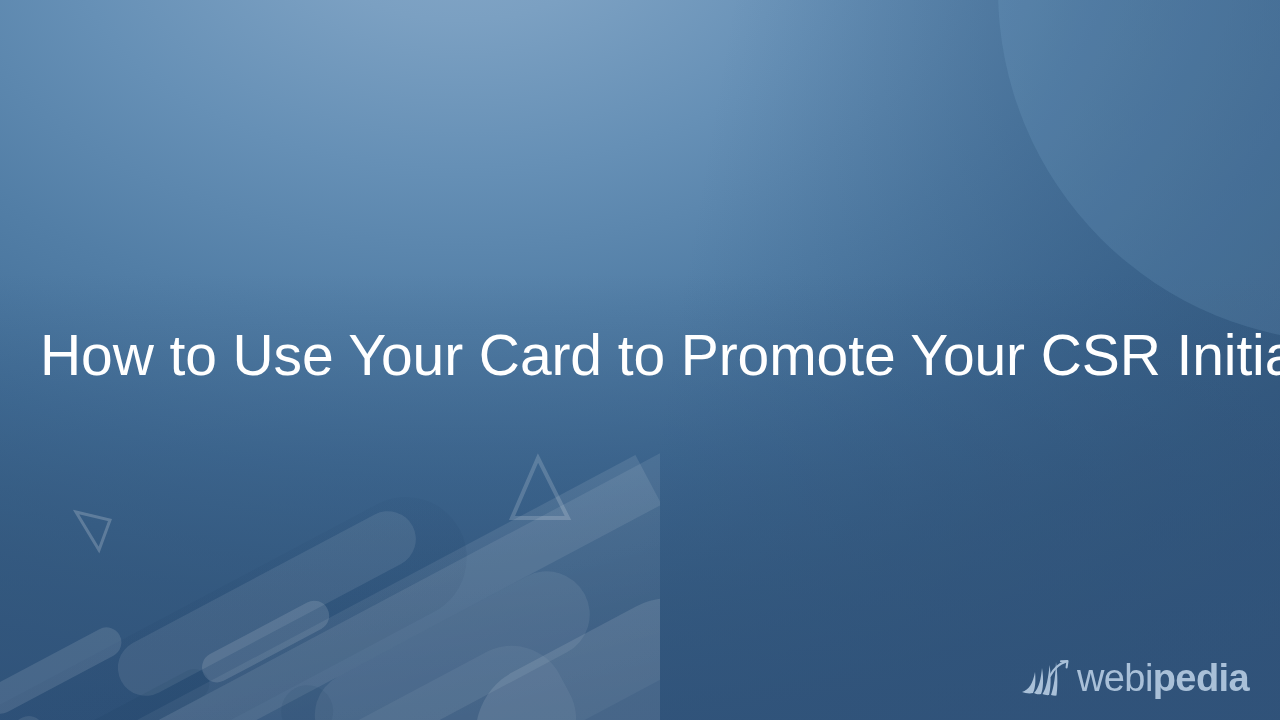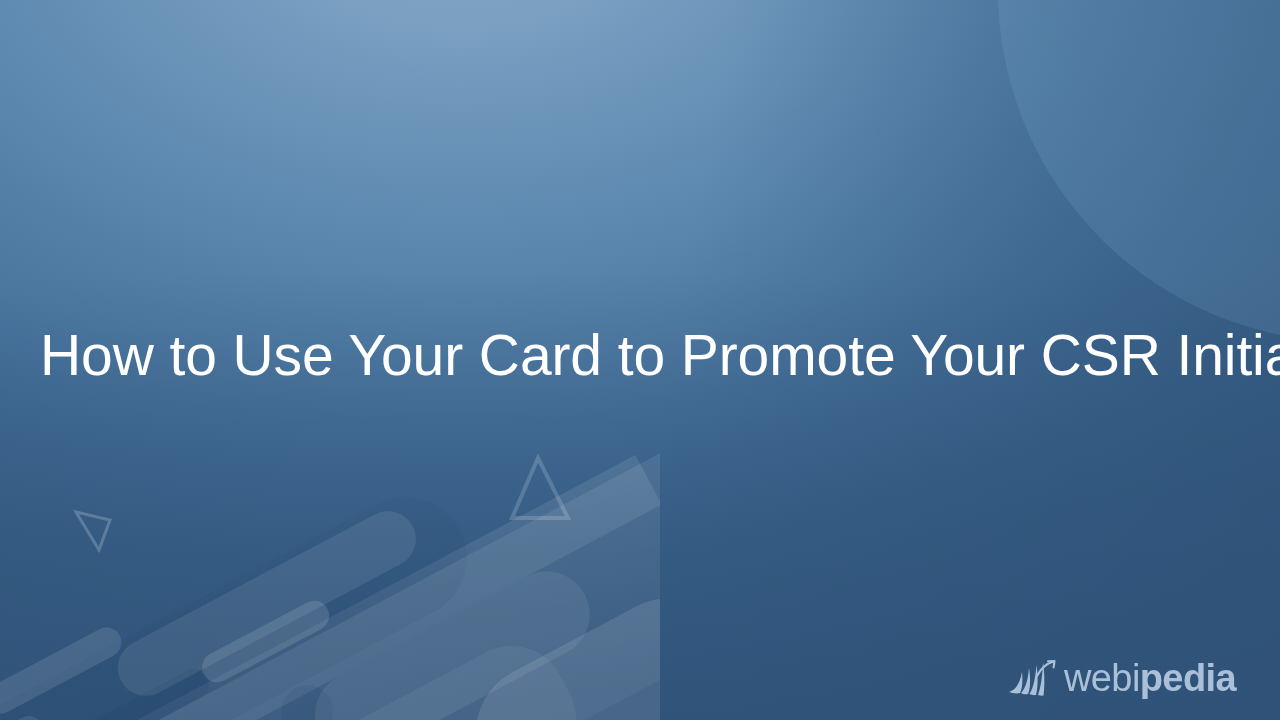--- a/index.html
+++ b/index.html
@@ -91,21 +91,21 @@
     font-size: 57px;
     font-weight: 400;
     line-height: 1.16;
     letter-spacing: -0.1px;
     white-space: nowrap;
   }
 
   
   .logo {
     position: absolute;
-    right: 44px;
+    right: 31px;
     bottom: 18px;
     display: flex;
     align-items: center;
     gap: 5px;
     height: 46px;
   }
   .logo-mark {
     width: 52px;
     height: 40px;
     display: block;

